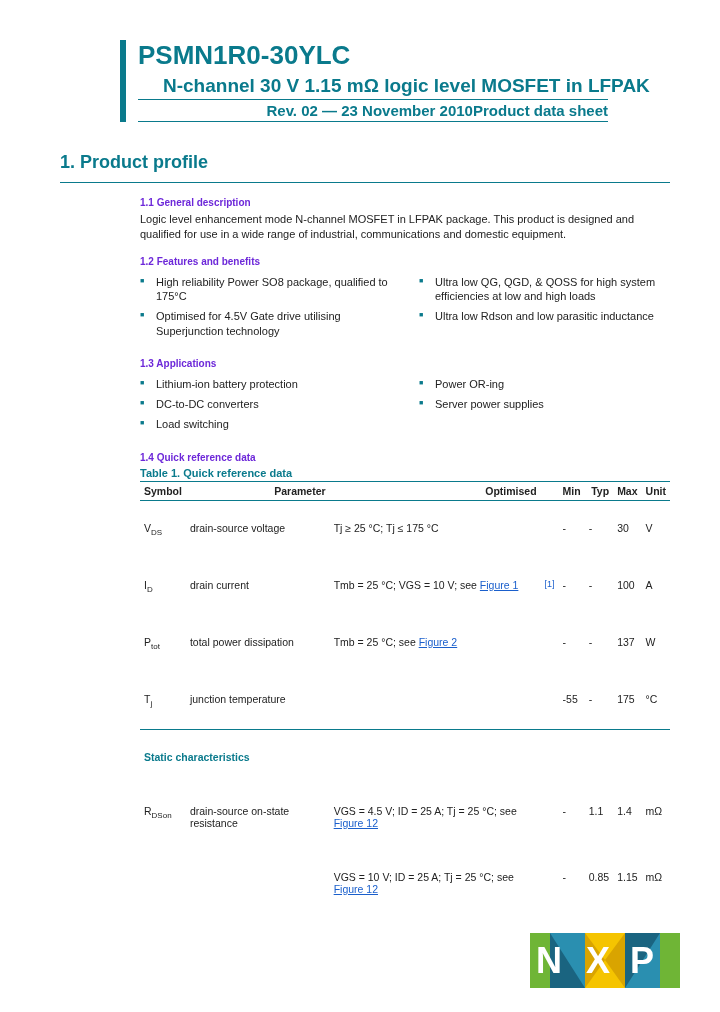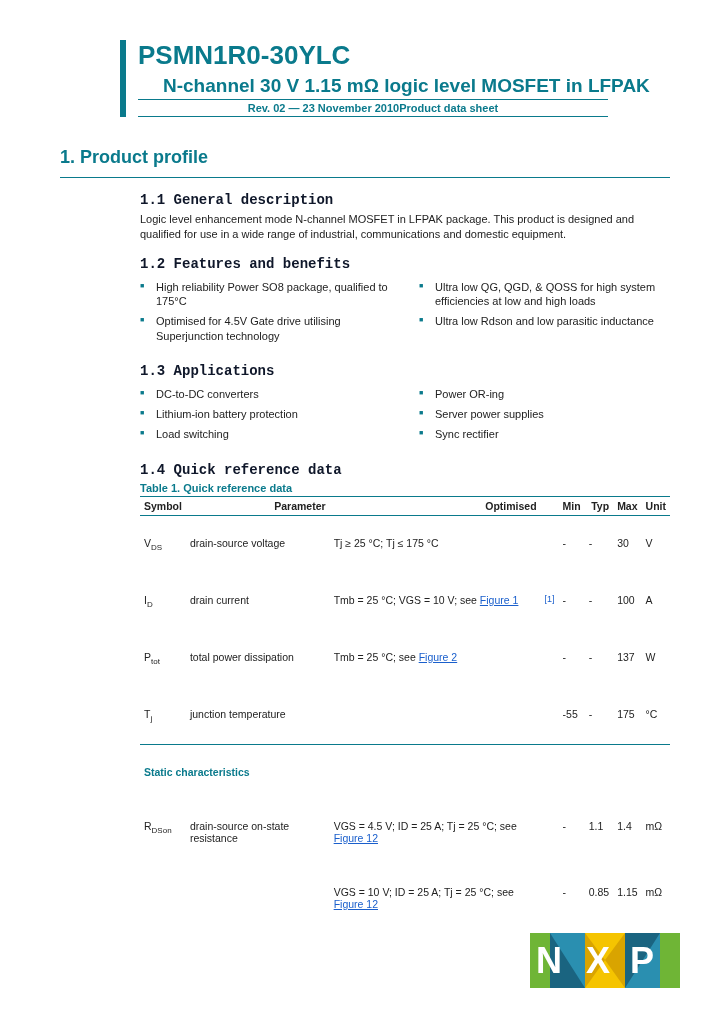--- a/index.html
+++ b/index.html
@@ -29,47 +29,46 @@
   }
   .subtitle {
     font-size: 19px;
     font-weight: bold;
     color: #0a7a8c;
     margin: 0 0 2px 0;
     padding-left: 25px;
   }
   .rev-row {
     display: flex;
-    justify-content: center;
+    justify-content: flex-end;
     border-top: 1px solid #0a7a8c;
     border-bottom: 1px solid #0a7a8c;
     padding: 2px 0;
-    font-size: 11px;
+    font-size: 15px;
     font-weight: bold;
     color: #0a7a8c;
     width: 470px;
   }
   .section-heading {
     font-size: 18px;
     font-weight: bold;
     color: #0a7a8c;
     border-bottom: 1px solid #0a7a8c;
     padding-bottom: 9px;
     margin-bottom: 14px;
   }
   .subsection {
     margin-left: 80px;
     margin-bottom: 14px;
   }
   .sub-heading {
-    font-size: 14px;
-    font-weight: bold;
-    color: #0f172a;
+    font-size: 10px;
+    font-weight: bold;
+    color: #6d28d9;
     margin-bottom: 4px;
-    font-family: Liberation Mono, monospace;
   }
   .body-text {
     font-size: 11px;
     color: #222;
     line-height: 1.35;
   }
   .two-col {
     display: flex;
     gap: 28px;
   }
@@ -179,30 +178,29 @@
         </ul>
       </div>
     </div>
   </div>
 
   <div class="subsection">
     <div class="sub-heading">1.3   Applications</div>
     <div class="two-col">
       <div class="col">
         <ul class="bullets">
+          <li>Lithium-ion battery protection</li>
           <li>DC-to-DC converters</li>
-          <li>Lithium-ion battery protection</li>
           <li>Load switching</li>
         </ul>
       </div>
       <div class="col">
         <ul class="bullets">
           <li>Power OR-ing</li>
           <li>Server power supplies</li>
-          <li>Sync rectifier</li>
         </ul>
       </div>
     </div>
   </div>
 
   <div class="subsection">
     <div class="sub-heading">1.4   Quick reference data</div>
     <div class="table-title">Table 1.    Quick reference data</div>
     <table class="ref">
       <thead>

